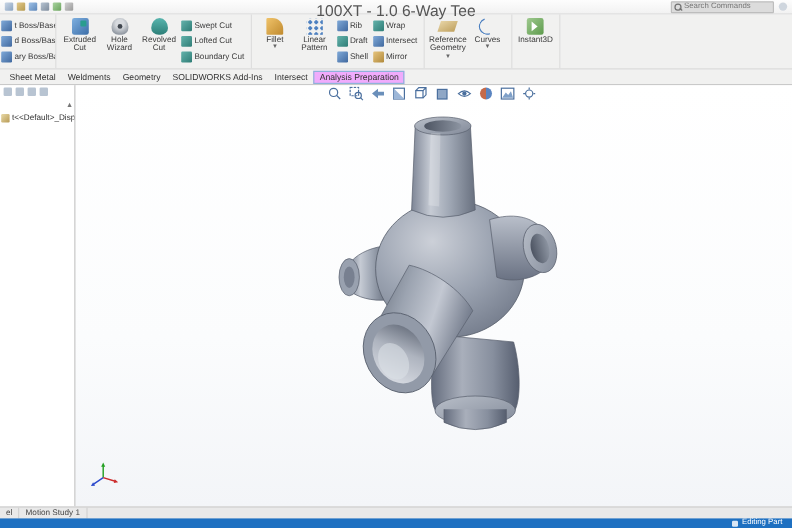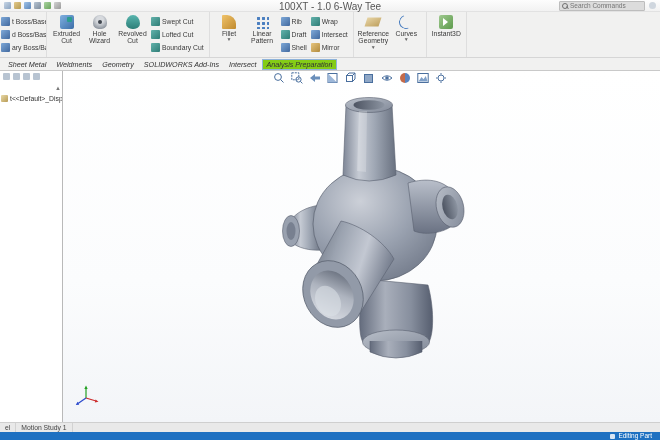--- a/index.html
+++ b/index.html
@@ -11,21 +11,21 @@
             border-bottom:1px solid #e2e2e2;padding:0 4px;position:relative;}
   .qat{display:flex;gap:3px;align-items:center;}
   .qicon{width:7px;height:7px;border-radius:1px;}
   .q1{background:linear-gradient(135deg,#c9d6e6,#8aa3c0);}
   .q2{background:linear-gradient(135deg,#e3c98b,#b59a50);}
   .q3{background:linear-gradient(135deg,#9fc2e8,#5d86b8);}
   .q4{background:linear-gradient(135deg,#b7c4d2,#7e8c9c);}
   .q5{background:linear-gradient(135deg,#a9d3a0,#6aa35c);}
   .q6{background:linear-gradient(135deg,#d3d3d3,#9a9a9a);}
   .window-title{position:absolute;left:50%;top:1px;transform:translateX(-50%);
-                font-size:10px;color:#555;white-space:nowrap;}
+                font-size:13px;color:#555;white-space:nowrap;}
   .title-right{margin-left:auto;display:flex;align-items:center;gap:4px;}
   .search-box{width:80px;height:8px;background:#dcdcdc;border:1px solid #bdbdbd;border-radius:1px;
               display:flex;align-items:center;gap:2px;padding:0 2px;}
   .search-input{border:0;background:transparent;outline:none;width:100%;font-size:6.5px;
                 color:#333;font-family:"Liberation Sans",sans-serif;padding:0;}
   .mag{width:4px;height:4px;border:1px solid #707070;border-radius:50%;position:relative;flex:0 0 auto;}
   .mag::after{content:"";position:absolute;left:3.2px;top:3.5px;width:2.5px;height:1px;
               background:#707070;transform:rotate(45deg);}
   .help-circle{width:7px;height:7px;border-radius:50%;background:#cfd6de;}
 
@@ -61,22 +61,22 @@
   .i-i3d{position:relative;background:linear-gradient(135deg,#9fc98f,#5d9b4c);border-radius:2px;}
   .i-i3d::after{content:"";position:absolute;left:4px;top:3px;border-left:5px solid #fff;
                 border-top:4px solid transparent;border-bottom:4px solid transparent;}
   .s-teal{background:linear-gradient(135deg,#63b2ab,#2f7d76);border-radius:1px;}
   .s-blue{background:linear-gradient(135deg,#7fa9d8,#41699f);border-radius:1px;}
   .s-gold{background:linear-gradient(135deg,#e6c47d,#b18a3c);border-radius:1px;}
 
   
   .tabrow{height:12px;background:#f1f1f0;border-bottom:1px solid #c9c9c9;display:flex;
           align-items:center;font-size:7.2px;color:#333;padding-left:3px;}
-  .ctab{padding:1px 5px;cursor:default;font-style:italic;}
-  .ctab.boxed{border:1px solid #8fb3da;background:#84cc16;padding:0 4px;}
+  .ctab{padding:1px 5px;cursor:default;}
+  .ctab.boxed{border:1px solid #8fb3da;background:#f0abfc;padding:0 4px;}
 
   
   .main{position:absolute;top:71px;left:0;right:0;bottom:18px;display:flex;}
   .sidebar{width:62px;background:#ffffff;border-right:1px solid #b9b9b9;position:relative;flex:0 0 auto;}
   .side-icons{display:flex;gap:3px;padding:2px 3px;}
   .sicon{width:7px;height:7px;background:#b8c4d2;border-radius:1px;}
   .tree-item{display:flex;align-items:center;gap:2px;font-size:6.8px;color:#333;
              padding:1px 1px;margin-top:12px;white-space:nowrap;overflow:hidden;}
   .part-icon{width:7px;height:7px;background:linear-gradient(135deg,#e8d9a8,#b89b55);
              border-radius:1px;flex:0 0 auto;}

